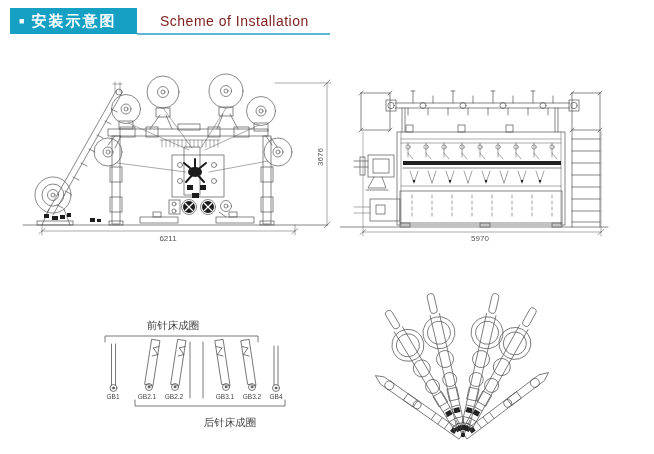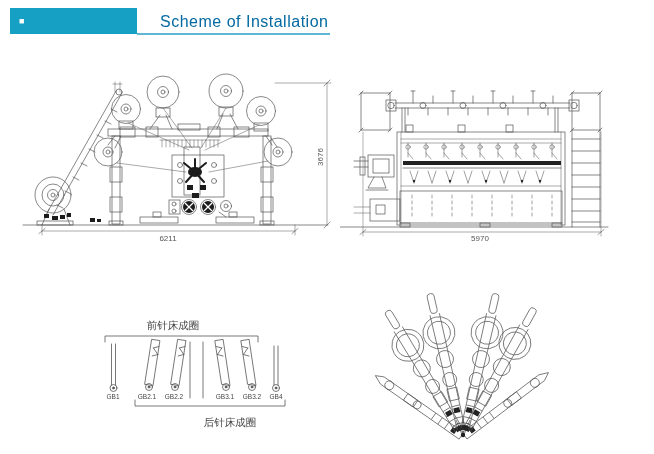--- a/index.html
+++ b/index.html
@@ -8,40 +8,41 @@
     font-family:"Liberation Sans", sans-serif;overflow:hidden;
   }
   .hdr-box{
     position:absolute;left:10px;top:8px;width:127px;height:26px;
     background:var(--accent,#15A0C4);color:#fff;display:flex;align-items:center;
     padding-left:9px;box-sizing:border-box;gap:7px;
   }
   .hdr-bullet{font-size:9px;line-height:1;}
   .hdr-zh{font-size:15px;font-weight:bold;letter-spacing:2px;}
   .hdr-en{
-    position:absolute;left:160px;top:13px;font-size:16px;color:#0369a1;
+    position:absolute;left:160px;top:13px;font-size:14px;color:#7f1d1d;
     letter-spacing:0.5px;
   }
   .hdr-underline{
     position:absolute;left:137px;top:33px;width:193px;height:2px;
     background:var(--underline,#5FB7D5);
   }
   svg{position:absolute;}
   svg text{font-family:"Liberation Sans", sans-serif;fill:#555;}
   .dim{font-size:8px;}
   .cnlabel{font-size:10.5px;fill:#444;}
   .gblabel{font-size:6.5px;fill:#444;}
 </style>
 </head>
 <body>
 
 <div class="page">
 
   <div class="hdr-box">
     <span class="hdr-bullet">■</span>
+    <span class="hdr-zh">安装示意图</span>
   </div>
   <div class="hdr-en">Scheme of Installation</div>
   <div class="hdr-underline"></div>
 
   <svg style="left:20px;top:55px" width="320" height="200" viewBox="0 0 320 200">
     <g stroke="#555" fill="none" stroke-width="0.7" stroke-linecap="round">
 
       <line x1="3" y1="170" x2="308" y2="170"></line>
 
       <line x1="22" y1="170" x2="22" y2="180" stroke-width="0.5"></line>

